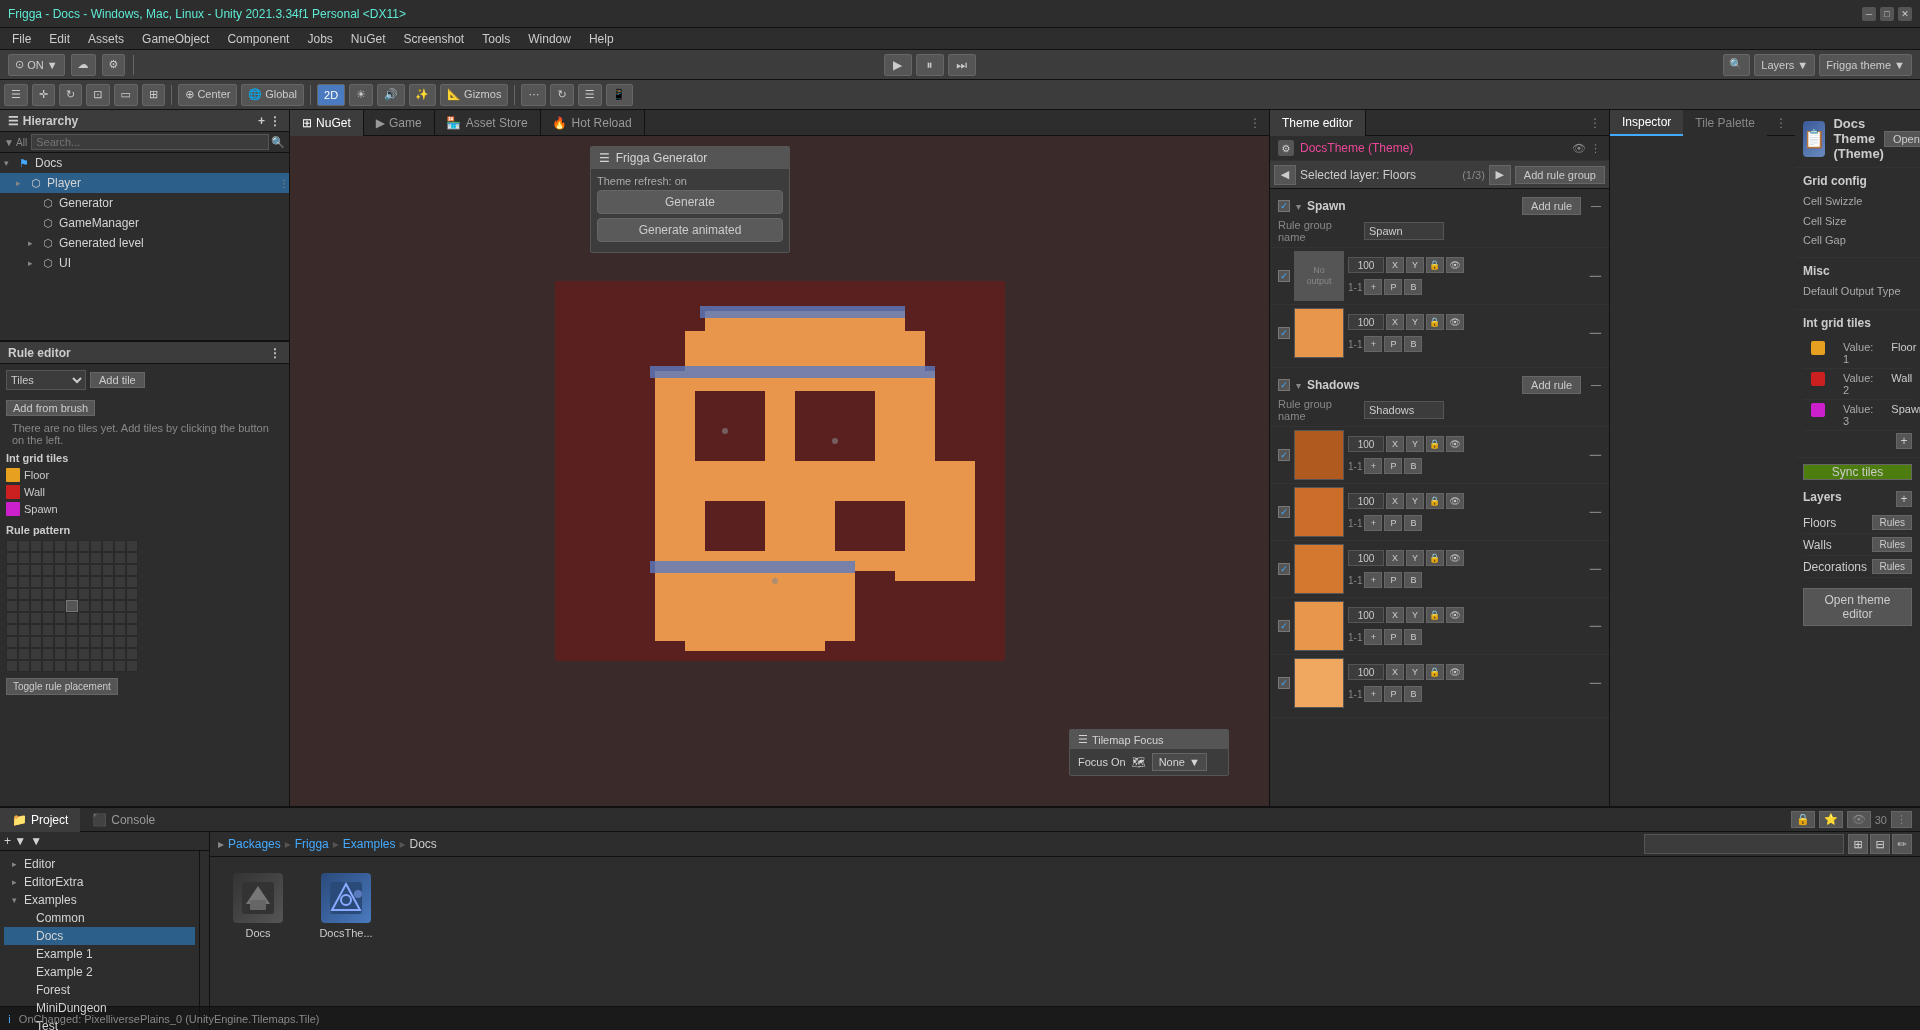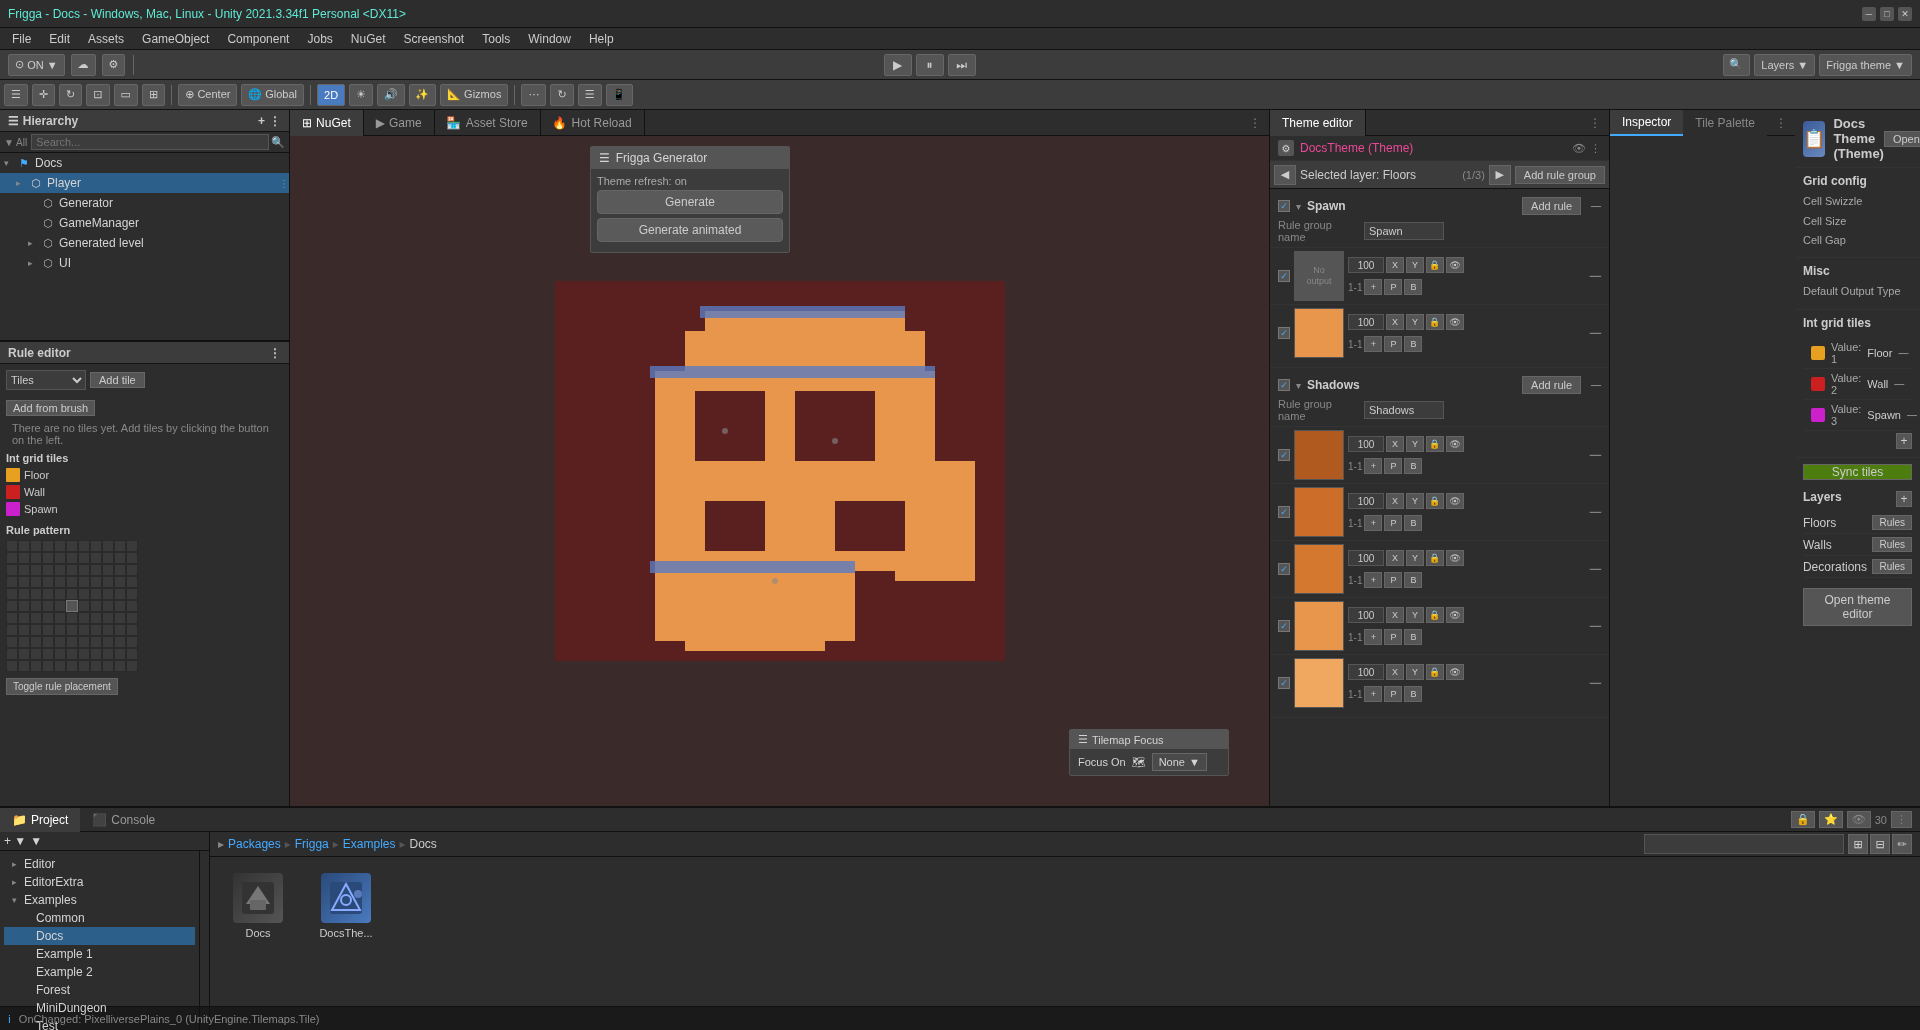--- a/index.html
+++ b/index.html
@@ -483,23 +483,23 @@
       background: #3c3c3c;
       border: 1px solid #555;
       color: #ccc;
       font-size: 10px;
       padding: 1px 2px;
       height: 16px;
     }
 
     .int-tile-row {
       display: flex;
-      align-items: center;
+      align-items: flex-start;
       padding: 3px 8px;
-      gap: 6px;
+      gap: 18px;
       border-bottom: 1px solid #333;
     }
     .int-tile-color {
       width: 14px;
       height: 14px;
       border-radius: 2px;
       flex-shrink: 0;
     }
     .int-tile-label { font-size: 11px; color: #aaa; }
     .int-tile-name { font-size: 11px; color: #ccc; flex: 1; }

